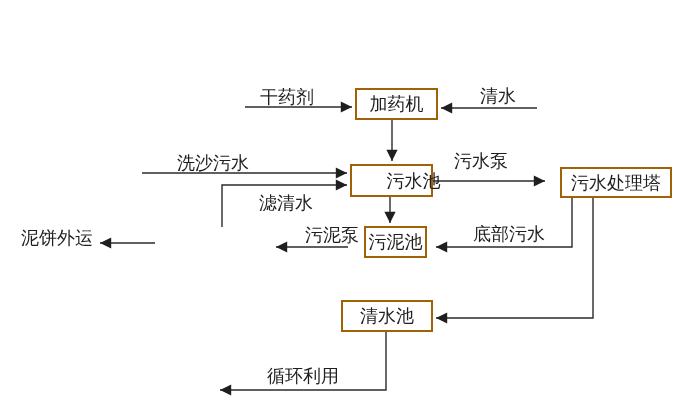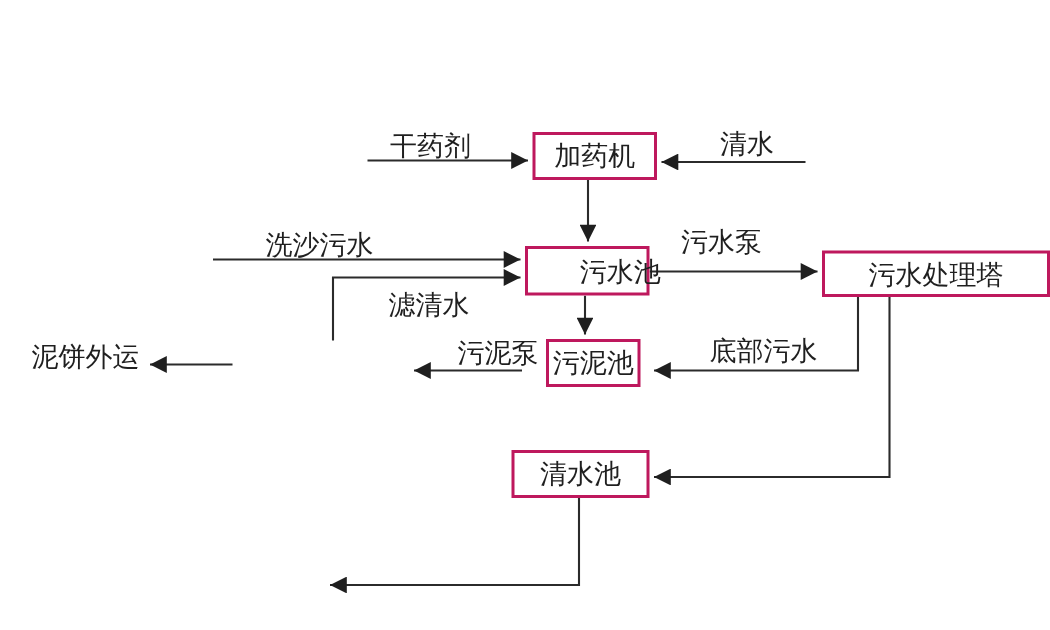--- a/index.html
+++ b/index.html
@@ -29,38 +29,38 @@
   .wires {
     position: absolute;
     left: 0;
     top: 0;
     width: 700px;
     height: 420px;
   }
   .node {
     position: absolute;
     box-sizing: border-box;
-    border: 2px solid #be185d;
+    border: 2px solid #a16207;
     background: #ffffff;
     display: flex;
     align-items: center;
     justify-content: center;
     font-size: 18px;
     color: #1f1f1f;
     white-space: nowrap;
   }
   .flow-label {
     position: absolute;
     font-size: 18px;
     color: #1f1f1f;
     white-space: nowrap;
   }
   #node-dosing-machine   { left: 355px; top:  88px; width:  83px; height: 32px; }
   #node-sewage-pool      { left: 350px; top: 164px; width:  83px; height: 33px; padding-left: 44px; }
-  #node-treatment-tower  { left: 548px; top: 167px; width: 152px; height: 31px; }
+  #node-treatment-tower  { left: 560px; top: 167px; width: 112px; height: 31px; }
   #node-sludge-pool      { left: 364px; top: 226px; width:  63px; height: 32px; }
   #node-belt-filter      { left: 155px; top: 227px; width: 118px; height: 32px; }
   #node-clean-pool       { left: 341px; top: 300px; width:  92px; height: 32px; }
 
   #label-dry-agent       { left: 260px; top:  85px; }
   #label-clean-water     { left: 480px; top:  84px; }
   #label-sand-sewage     { left: 177px; top: 151px; }
   #label-sewage-pump     { left: 454px; top: 149px; }
   #label-filtered-water  { left: 259px; top: 191px; }
   #label-sludge-pump     { left: 305px; top: 223px; }
@@ -103,14 +103,15 @@
   <div class="node" id="node-clean-pool">清水池</div>
 
   <span class="flow-label" id="label-dry-agent">干药剂</span>
   <span class="flow-label" id="label-clean-water">清水</span>
   <span class="flow-label" id="label-sand-sewage">洗沙污水</span>
   <span class="flow-label" id="label-sewage-pump">污水泵</span>
   <span class="flow-label" id="label-filtered-water">滤清水</span>
   <span class="flow-label" id="label-sludge-pump">污泥泵</span>
   <span class="flow-label" id="label-bottom-sewage">底部污水</span>
   <span class="flow-label" id="label-mud-cake">泥饼外运</span>
+  <span class="flow-label" id="label-recycle">循环利用</span>
 
 </div>
 
 </body></html>

